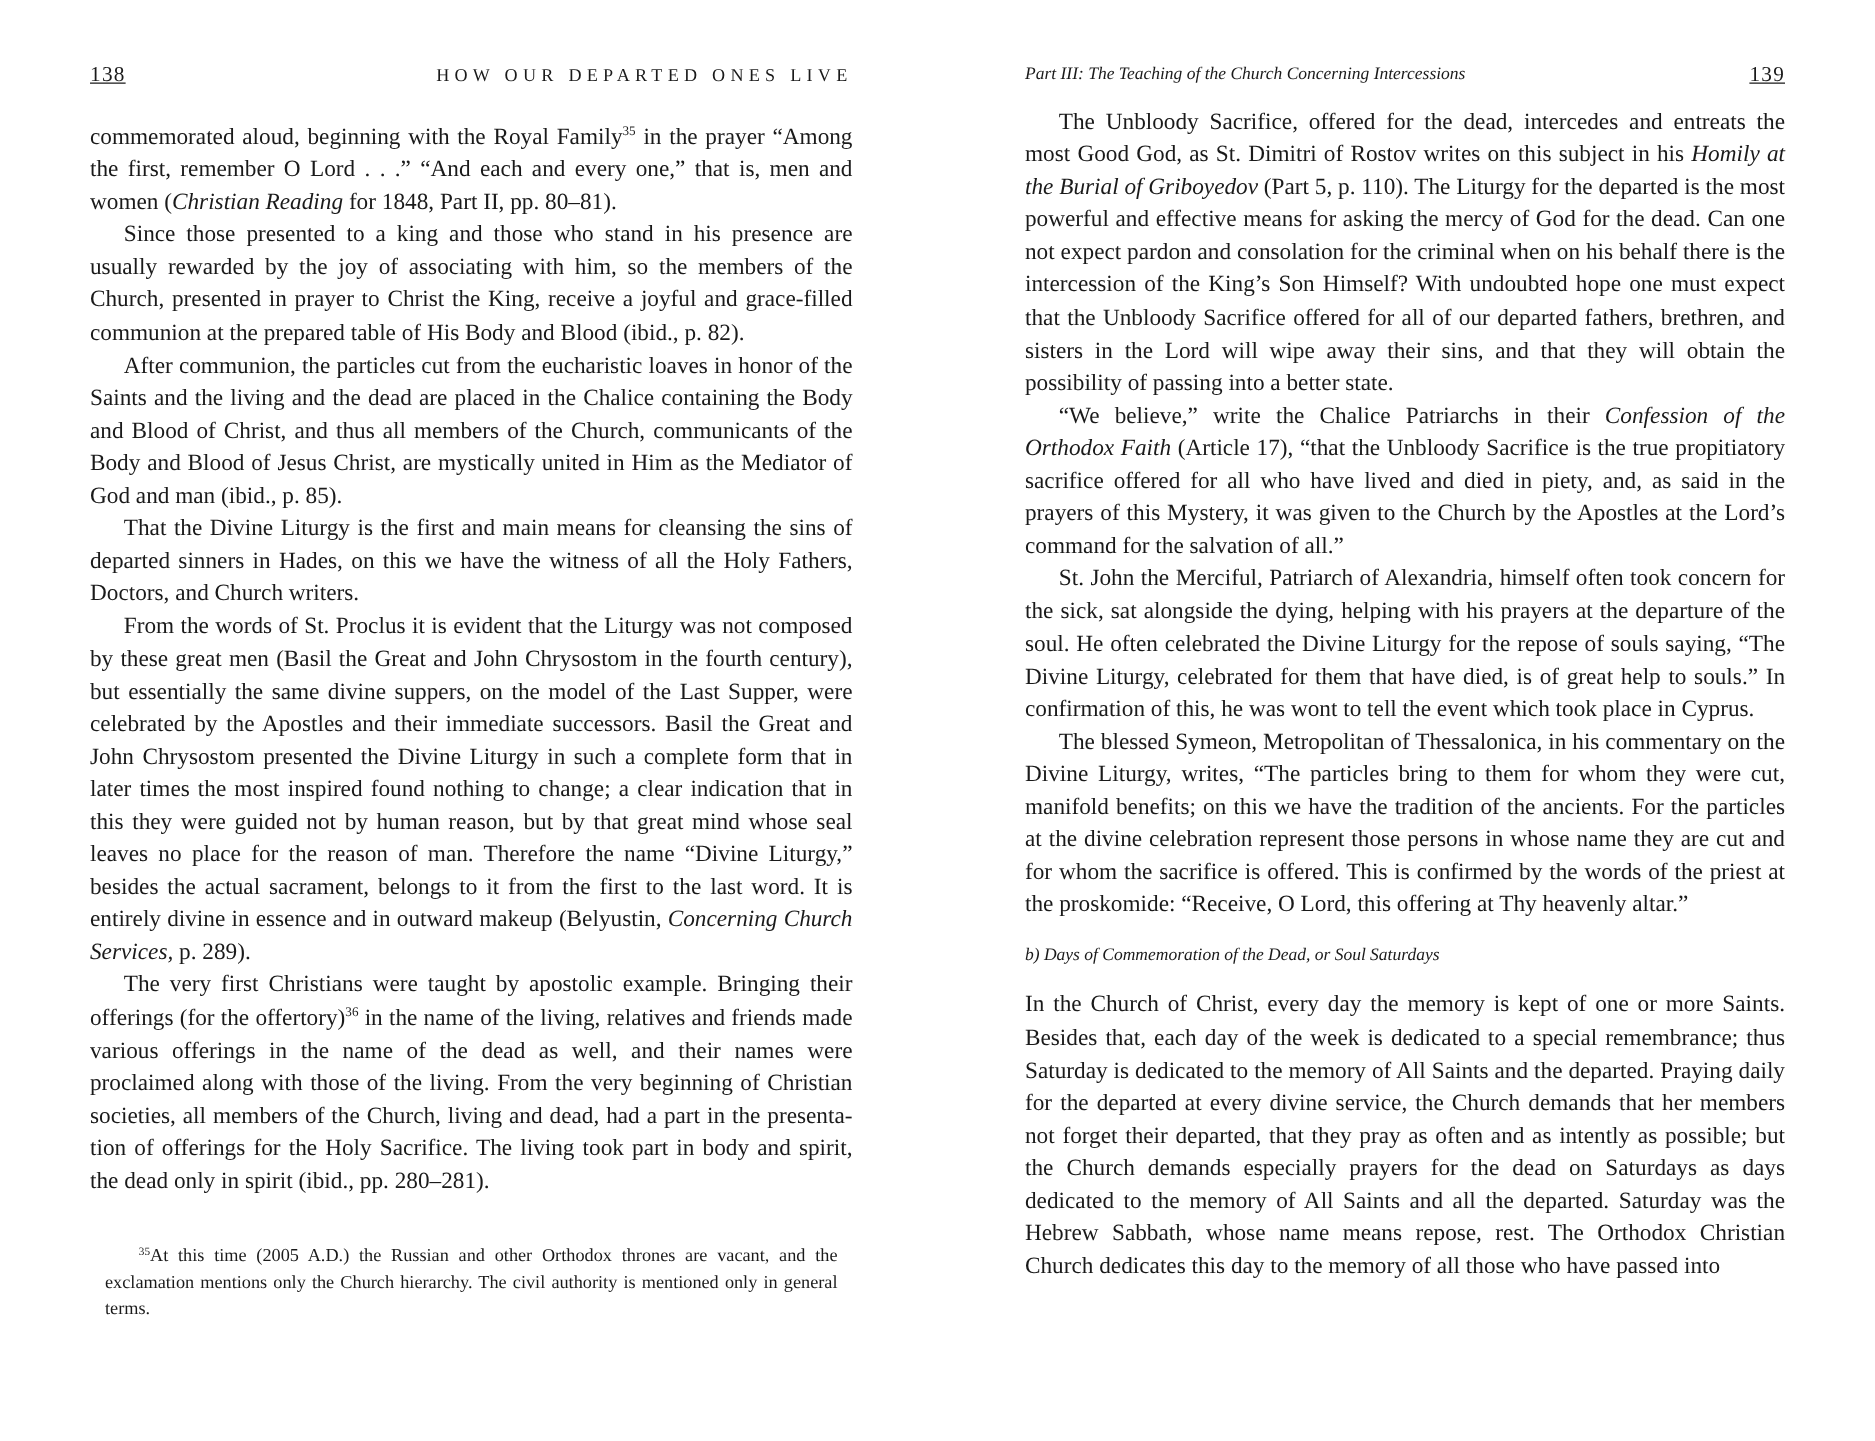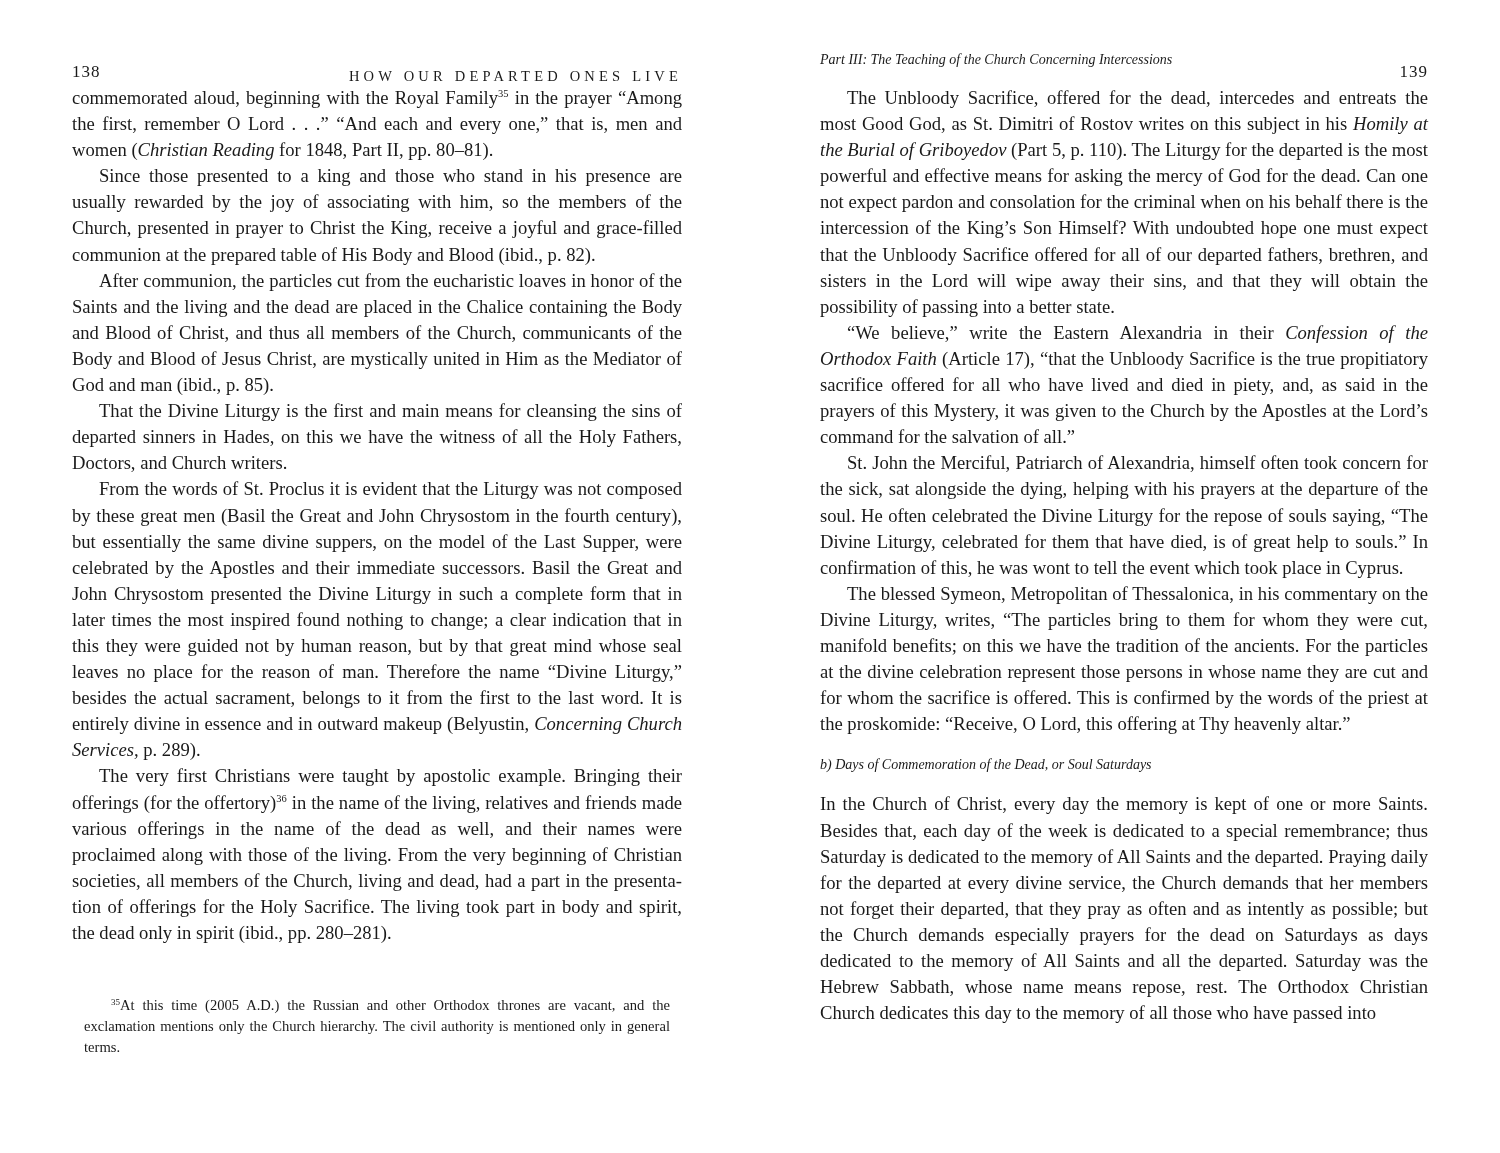--- a/index.html
+++ b/index.html
@@ -7,35 +7,35 @@
     width: 1500px; height: 1153px; position: relative; overflow: hidden;
     font-family: "Liberation Serif", "DejaVu Serif", serif; color: #1a1a1a;
   }
   .page { position: absolute; top: 0; width: 610px; }
   .page.left { left: 72px; }
   .page.right { left: 820px; width: 608px; }
   .runhead {
     position: absolute; top: 48px; left: 0; right: 0; height: 24px;
     font-size: 17px; line-height: 24px;
   }
-  .runhead .pnum { position: absolute; top: 12px; letter-spacing: 1px; }
+  .runhead .pnum { position: absolute; top: 0; letter-spacing: 1px; text-decoration: underline; }
   .left .runhead .pnum { left: 0; }
   .right .runhead .pnum { right: 0; margin-left: 47px; }
   .left .runhead .title {
-    position: absolute; right: 0; top: 16px; letter-spacing: 4.2px; font-size: 14.5px;
+    position: absolute; right: 0; top: 1px; letter-spacing: 4.2px; font-size: 14.5px;
   }
   .right .runhead .title {
     position: absolute; left: 0; top: 0; font-style: italic; font-size: 14px;
   }
   .body {
     position: absolute; top: 85px; left: 0; right: 0;
     font-size: 18.6px; line-height: 26.1px; text-align: justify; hyphens: manual;
   }
   .body p { margin: 0; text-indent: 27px; }
-  .body p.noindent { text-indent: 0; }
+  .body p.noindent { text-indent: 0; margin-top: 12px; }
   .body p.heading { font-style: italic; text-indent: 0; margin: 15px 0 13px 0; font-size: 14px; }
   .body sup { font-size: 10.5px; line-height: 0; vertical-align: 7px; }
   .footnotes {
     position: absolute; top: 983px; left: 0; right: 0;
     font-size: 14.6px; line-height: 20.8px; text-align: justify;
   }
   .footnotes p { margin: 12px; text-indent: 27px; }
   .footnotes sup { font-size: 9px; line-height: 0; vertical-align: 5px; }
   em { font-style: italic; }
 </style>
@@ -61,21 +61,21 @@
 </div>
 
 <div class="page right">
   <div class="runhead">
     <span class="title">Part III: The Teaching of the Church Concerning Intercessions</span>
     <span class="pnum">139</span>
   </div>
   <div class="body">
     <div>
         <p><span>The Unbloody Sacrifice, offered for the dead, intercedes and entreats the most Good God, as St. Dimitri of Rostov writes on this subject in his </span><em>Homily at the Burial of Griboyedov</em><span> (Part 5, p. 110). The Liturgy for the departed is the most powerful and effective means for asking the mercy of God for the dead. Can one not expect pardon and consolation for the criminal when on his behalf there is the intercession of the King’s Son Himself? With undoubted hope one must expect that the Unbloody Sacrifice offered for all of our departed fathers, brethren, and sisters in the Lord will wipe away their sins, and that they will obtain the possibility of passing into a better state.</span></p>
-        <p><span>“We believe,” write the Eastern Alexandria in their </span><em>Confession of the Orthodox Faith</em><span> (Article 17), “that the Unbloody Sacrifice is the true propitiatory sacrifice offered for all who have lived and died in piety, and, as said in the prayers of this Mystery, it was given to the Church by the Apostles at the Lord’s command for the salvation of all.”</span></p>
+        <p><span>“We believe,” write the Chalice Patriarchs in their </span><em>Confession of the Orthodox Faith</em><span> (Article 17), “that the Unbloody Sacrifice is the true propitiatory sacrifice offered for all who have lived and died in piety, and, as said in the prayers of this Mystery, it was given to the Church by the Apostles at the Lord’s command for the salvation of all.”</span></p>
         <p><span>St. John the Merciful, Patriarch of Alexandria, himself often took concern for the sick, sat alongside the dying, helping with his prayers at the departure of the soul. He often celebrated the Divine Liturgy for the repose of souls say­ing, “The Divine Liturgy, celebrated for them that have died, is of great help to souls.” In confirmation of this, he was wont to tell the event which took place in Cyprus.</span></p>
         <p><span>The blessed Symeon, Metropolitan of Thessalonica, in his commentary on the Divine Liturgy, writes, “The particles bring to them for whom they were cut, manifold benefits; on this we have the tradition of the ancients. For the particles at the divine celebration represent those persons in whose name they are cut and for whom the sacrifice is offered. This is confirmed by the words of the priest at the proskomide: “Receive, O Lord, this offering at Thy heavenly altar.”</span></p>
       </div>
     <p class="heading">b) Days of Commemoration of the Dead, or Soul Saturdays</p>
     <div>
         <p class="noindent"><span>In the Church of Christ, every day the memory is kept of one or more Saints. Besides that, each day of the week is dedicated to a special remembrance; thus Saturday is dedicated to the memory of All Saints and the departed. Praying daily for the departed at every divine service, the Church demands that her members not forget their departed, that they pray as often and as intently as possible; but the Church demands especially prayers for the dead on Saturdays as days dedicated to the memory of All Saints and all the departed. Saturday was the Hebrew Sabbath, whose name means repose, rest. The Orthodox Chris­tian Church dedicates this day to the memory of all those who have passed into</span></p>
       </div>
   </div>
 </div>
 

